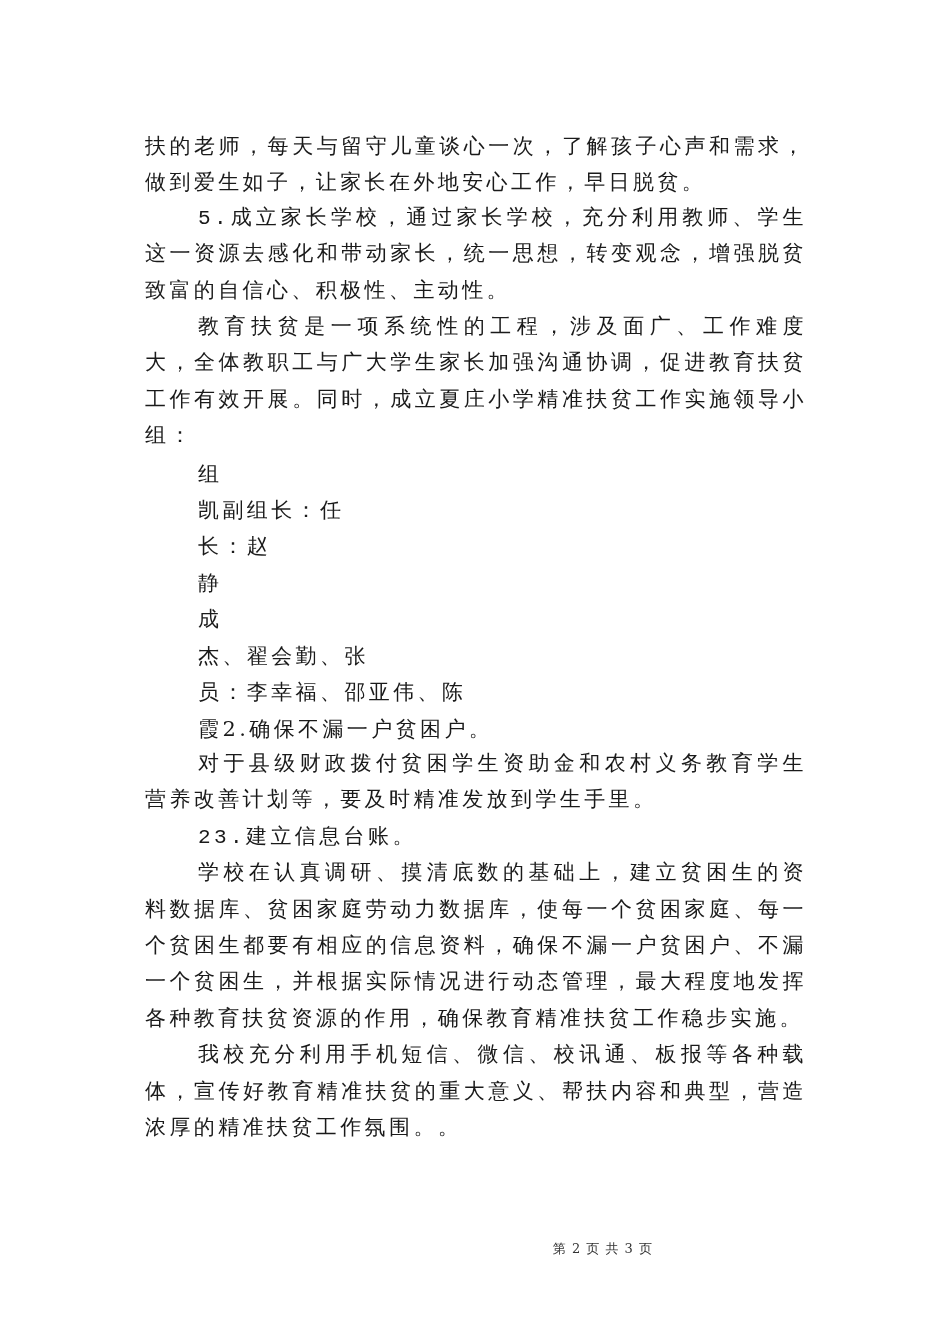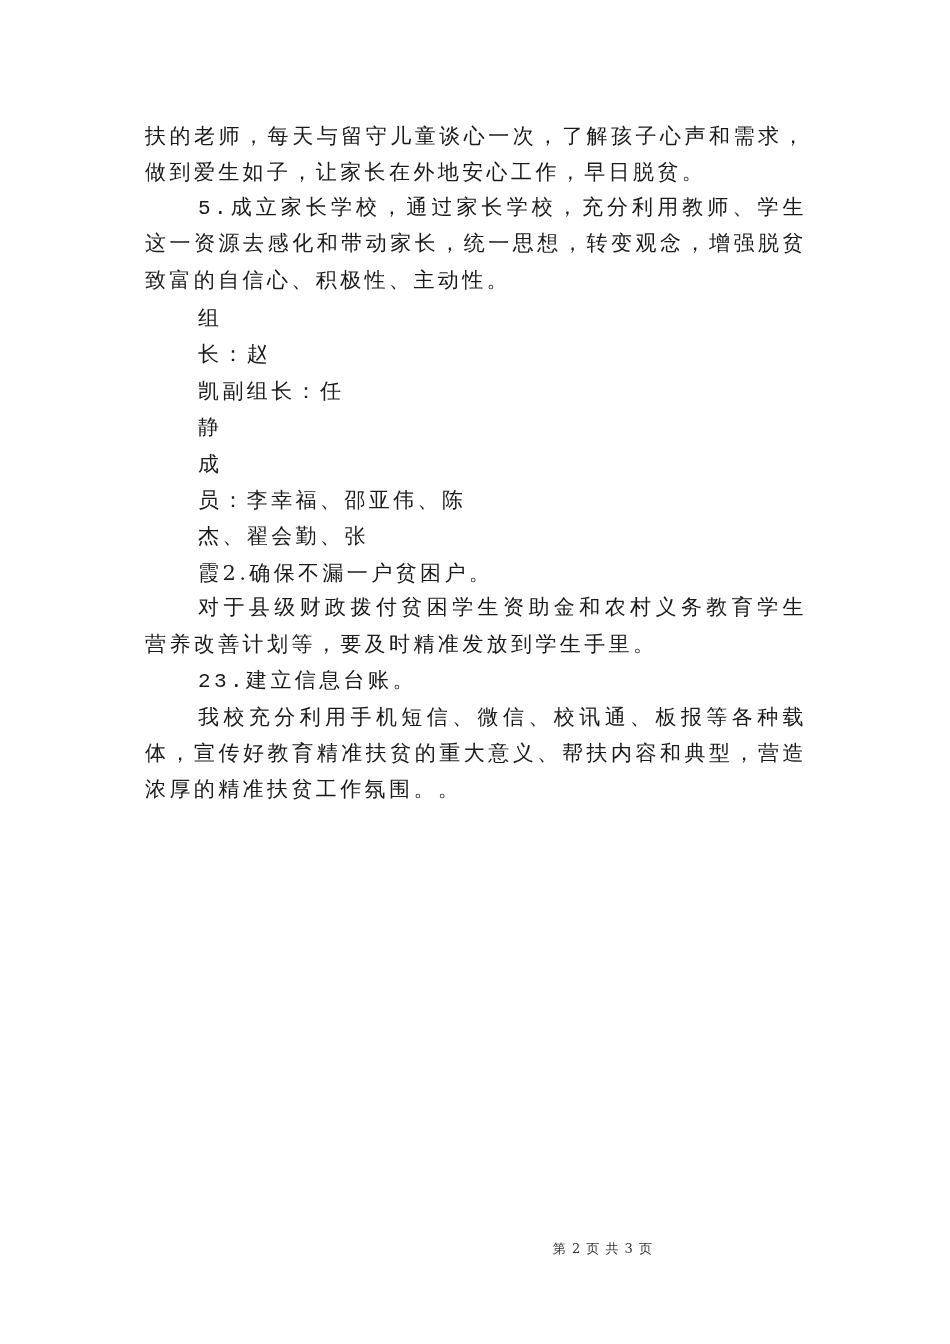--- a/index.html
+++ b/index.html
@@ -16,21 +16,21 @@
   .page {
     position: absolute;
     left: 0; top: 0;
     width: 950px;
     height: 1344px;
     background: #ffffff;
   }
   .content {
     position: absolute;
     left: 145px;
-    top: 118px;
+    top: 128px;
     width: 662px;
     font-family: "DejaVu Serif", "Liberation Serif", serif;
     font-size: 21px;
     line-height: 36.4px;
     color: #1a1a1a;
   }
   .para {
     margin: 0;
     padding: 0;
     text-align: justify;
@@ -61,29 +61,31 @@
     letter-spacing: 1px;
   }
 </style>
 </head>
 <body>
 
 <div class="page">
   <div class="content">
     <p class="para">扶的老师，每天与留守儿童谈心一次，了解孩子心声和需求，做到爱生如子，让家长在外地安心工作，早日脱贫。</p>
     <p class="para indent">5.成立家长学校，通过家长学校，充分利用教师、学生这一资源去感化和带动家长，统一思想，转变观念，增强脱贫致富的自信心、积极性、主动性。</p>
+    <p class="para indent">教育扶贫是一项系统性的工程，涉及面广、工作难度大，全体教职工与广大学生家长加强沟通协调，促进教育扶贫工作有效开展。同时，成立夏庄小学精准扶贫工作实施领导小组：</p>
     <p class="para short">组</p>
+    <p class="para short">凯副组长：任</p>
     <p class="para short">长：赵</p>
-    <p class="para short">凯副组长：任</p>
     <p class="para short">静</p>
     <p class="para short">成</p>
+    <p class="para short">杰、翟会勤、张</p>
     <p class="para short">员：李幸福、邵亚伟、陈</p>
-    <p class="para short">杰、翟会勤、张</p>
     <p class="para short">霞2.确保不漏一户贫困户。</p>
     <p class="para indent">对于县级财政拨付贫困学生资助金和农村义务教育学生营养改善计划等，要及时精准发放到学生手里。</p>
     <p class="para indent">23.建立信息台账。</p>
+    <p class="para indent">学校在认真调研、摸清底数的基础上，建立贫困生的资料数据库、贫困家庭劳动力数据库，使每一个贫困家庭、每一个贫困生都要有相应的信息资料，确保不漏一户贫困户、不漏一个贫困生，并根据实际情况进行动态管理，最大程度地发挥各种教育扶贫资源的作用，确保教育精准扶贫工作稳步实施。</p>
     <p class="para indent">我校充分利用手机短信、微信、校讯通、板报等各种载体，宣传好教育精准扶贫的重大意义、帮扶内容和典型，营造浓厚的精准扶贫工作氛围。。</p>
   </div>
 
   <div class="footer">
     <span>第 2 页 共 3 页</span>
   </div>
 </div>
 
 </body></html>

